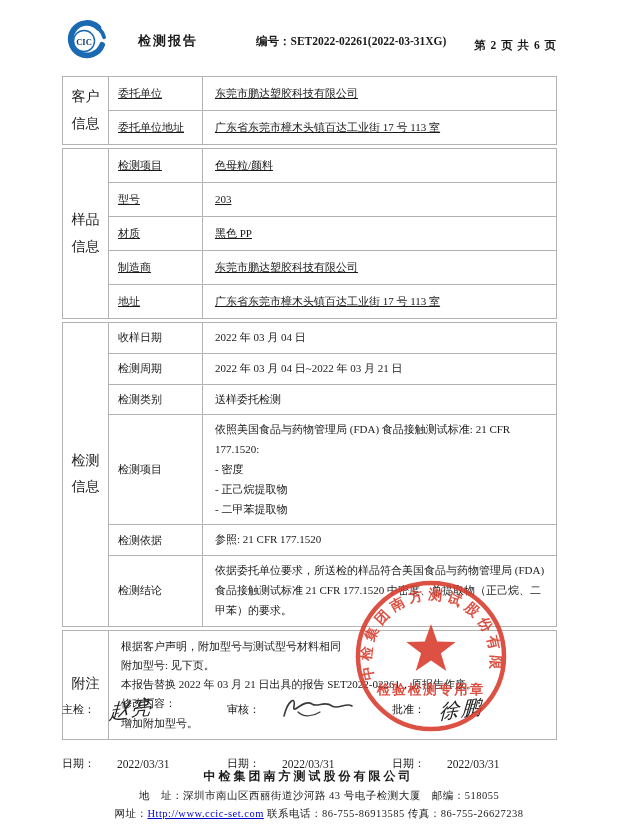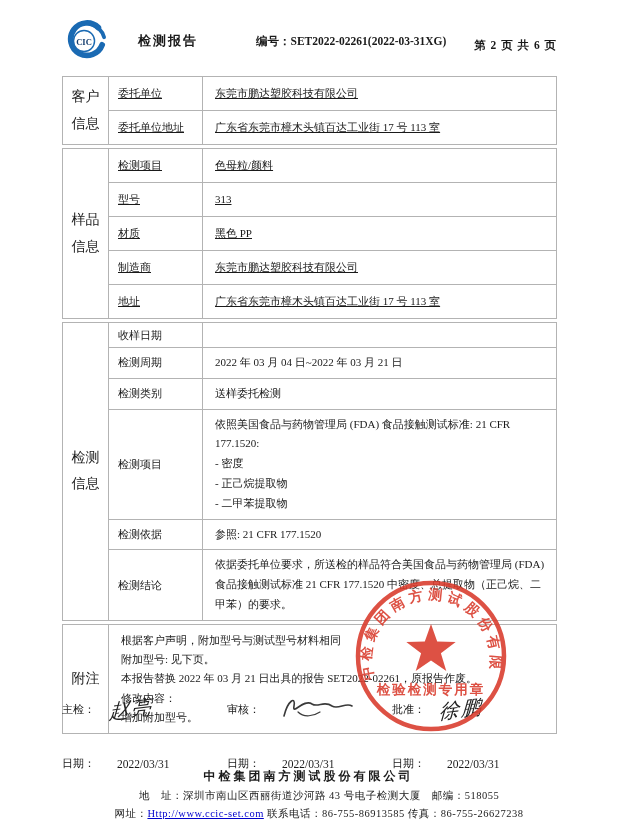--- a/index.html
+++ b/index.html
@@ -83,21 +83,21 @@
     <div class="sec">
       <div class="cat">样品
 信息</div>
       <div class="rows">
         <div class="t-row h33">
           <div class="cell-label">检测项目</div>
           <div class="cell-value">色母粒/颜料</div>
         </div>
         <div class="t-row h33">
           <div class="cell-label">型号</div>
-          <div class="cell-value">313</div>
+          <div class="cell-value">203</div>
         </div>
         <div class="t-row h33">
           <div class="cell-label">材质</div>
           <div class="cell-value">黑色 PP</div>
         </div>
         <div class="t-row h33">
           <div class="cell-label">制造商</div>
           <div class="cell-value">东莞市鹏达塑胶科技有限公司</div>
         </div>
         <div class="t-row h33">
@@ -106,20 +106,21 @@
         </div>
       </div>
     </div>
 
     <div class="sec">
       <div class="cat">检测
 信息</div>
       <div class="rows">
         <div class="t-row h24">
           <div class="cell-label">收样日期</div>
+          <div class="cell-value">2022 年 03 月 04 日</div>
         </div>
         <div class="t-row h24">
           <div class="cell-label">检测周期</div>
           <div class="cell-value">2022 年 03 月 04 日~2022 年 03 月 21 日</div>
         </div>
         <div class="t-row h24">
           <div class="cell-label">检测类别</div>
           <div class="cell-value">送样委托检测</div>
         </div>
         <div class="t-row h90">

